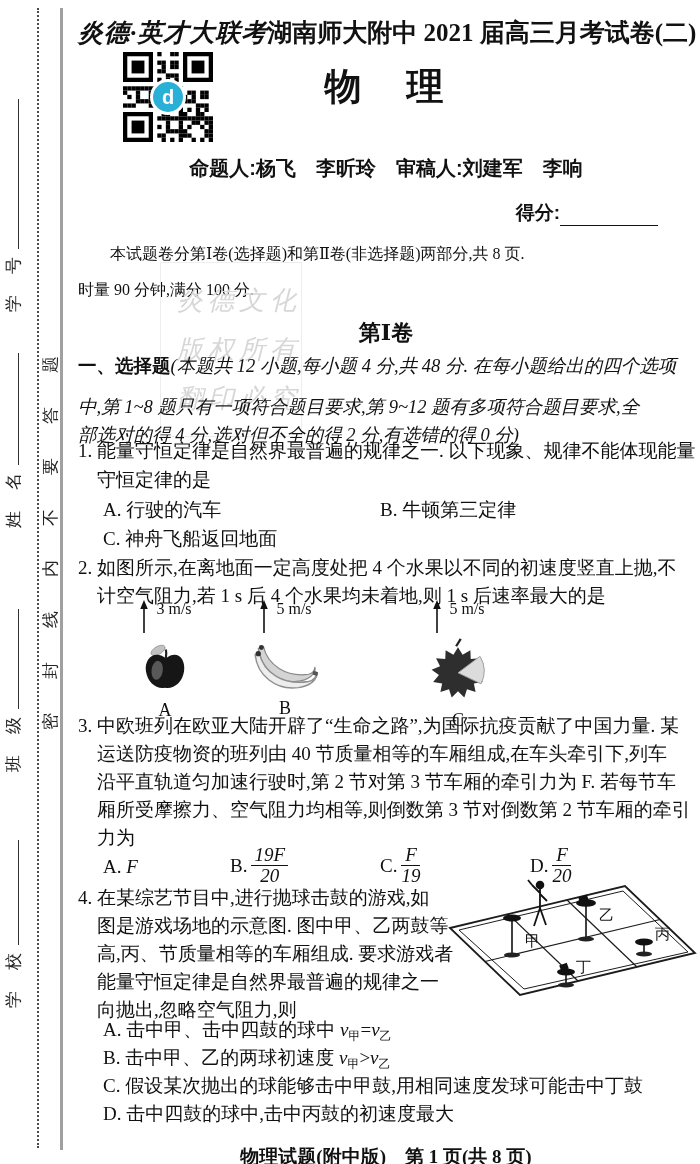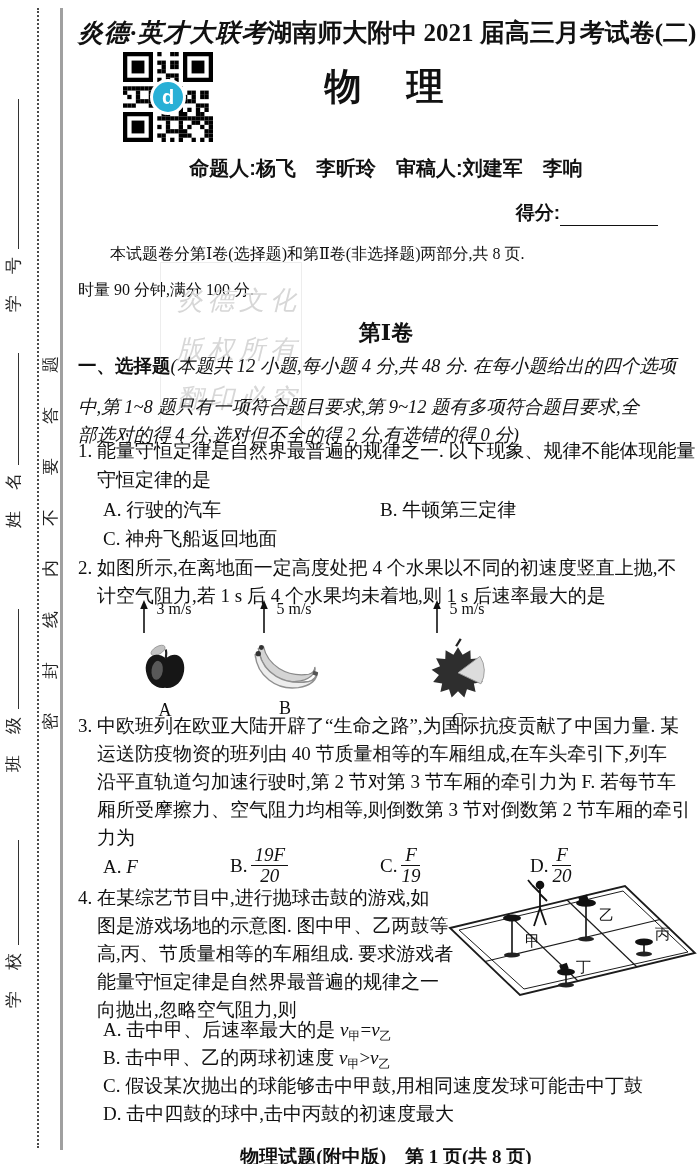--- a/index.html
+++ b/index.html
@@ -343,21 +343,21 @@
       <span style="vertical-align:top;line-height:42px">D.</span><span class="frac" style="vertical-align:top"><span class="num">F</span><span class="den">20</span></span>
     </div>
 
     <div class="abs line" style="top:884px">4. 在某综艺节目中,进行抛球击鼓的游戏,如</div>
     <div class="abs line" style="top:912px;left:19px">图是游戏场地的示意图. 图中甲、乙两鼓等</div>
     <div class="abs line" style="top:940px;left:19px">高,丙、节质量相等的车厢组成. 要求游戏者</div>
     <div class="abs line" style="top:968px;left:19px">能量守恒定律是自然界最普遍的规律之一</div>
     <div class="abs line" style="top:996px;left:19px">向抛出,忽略空气阻力,则</div>
 
     <div class="abs line" style="top:1016px;left:25px">
-      <span>A. 击中甲、后速率最大的是 </span><span class="vit">v</span><span class="sub">甲</span><span>=</span><span class="vit">v</span><span class="sub">乙</span>
+      <span>A. 击中甲、击中四鼓的球中 </span><span class="vit">v</span><span class="sub">甲</span><span>=</span><span class="vit">v</span><span class="sub">乙</span>
     </div>
     <div class="abs line" style="top:1044px;left:25px">
       <span>B. 击中甲、乙的两球初速度 </span><span class="vit">v</span><span class="sub">甲</span><span>&gt;</span><span class="vit">v</span><span class="sub">乙</span>
     </div>
     <div class="abs line" style="top:1072px;left:25px">C. 假设某次抛出的球能够击中甲鼓,用相同速度发球可能击中丁鼓</div>
     <div class="abs line" style="top:1100px;left:25px">D. 击中四鼓的球中,击中丙鼓的初速度最大</div>
 
     <div class="abs diagram">
       <svg width="252" height="148" viewBox="0 0 252 148">
 

